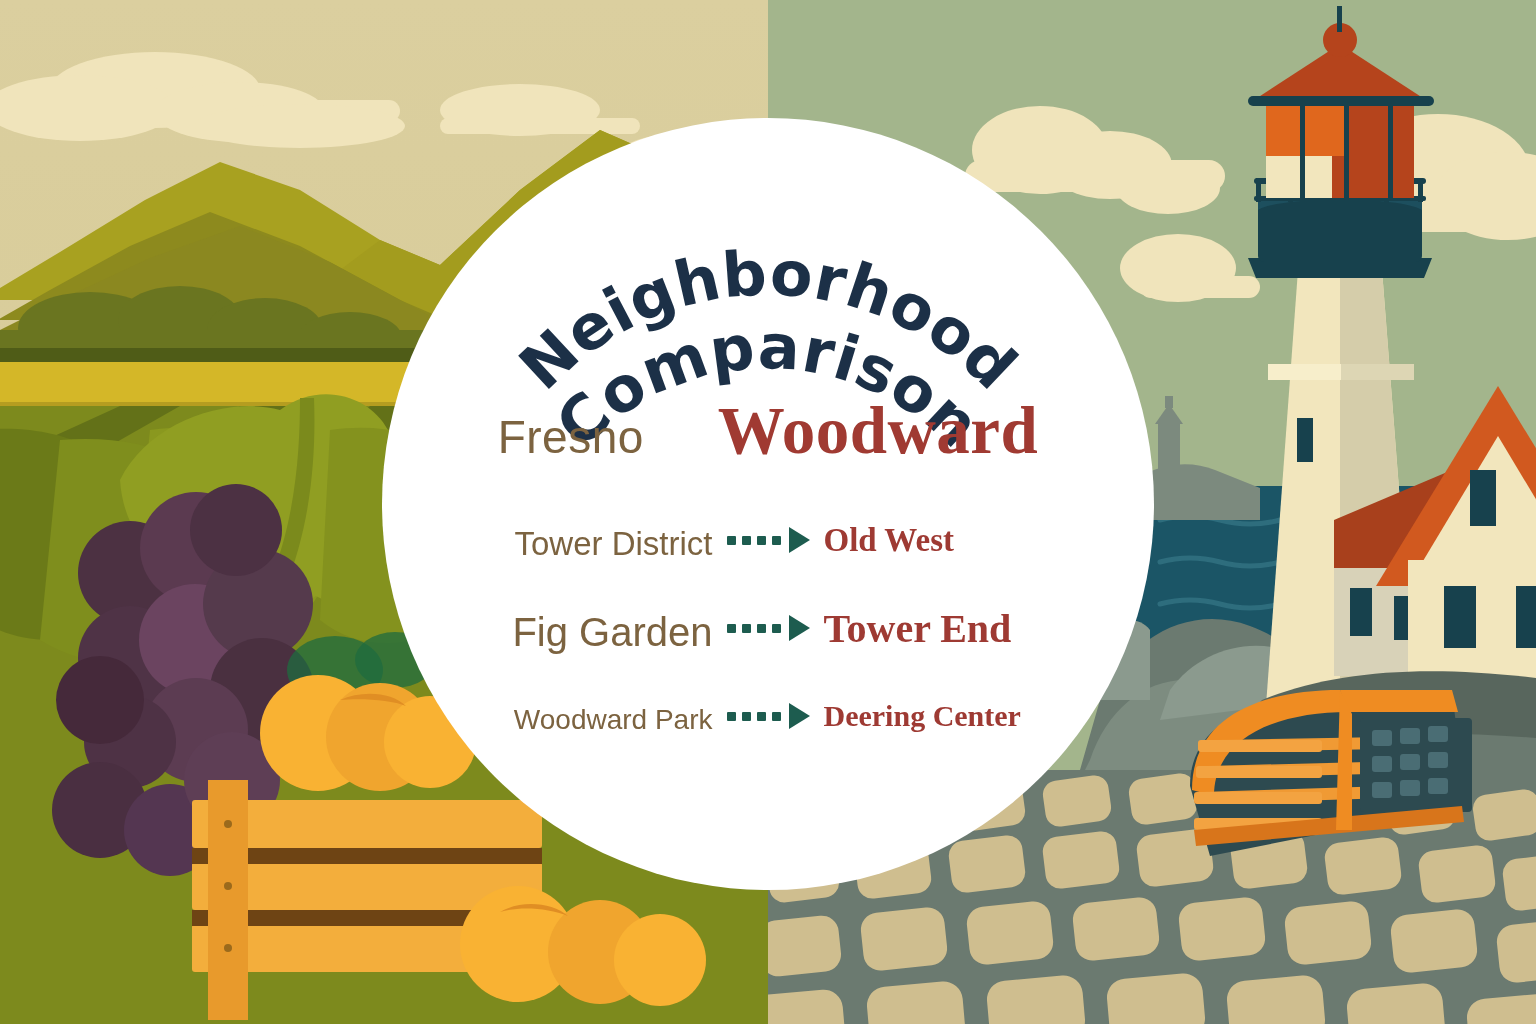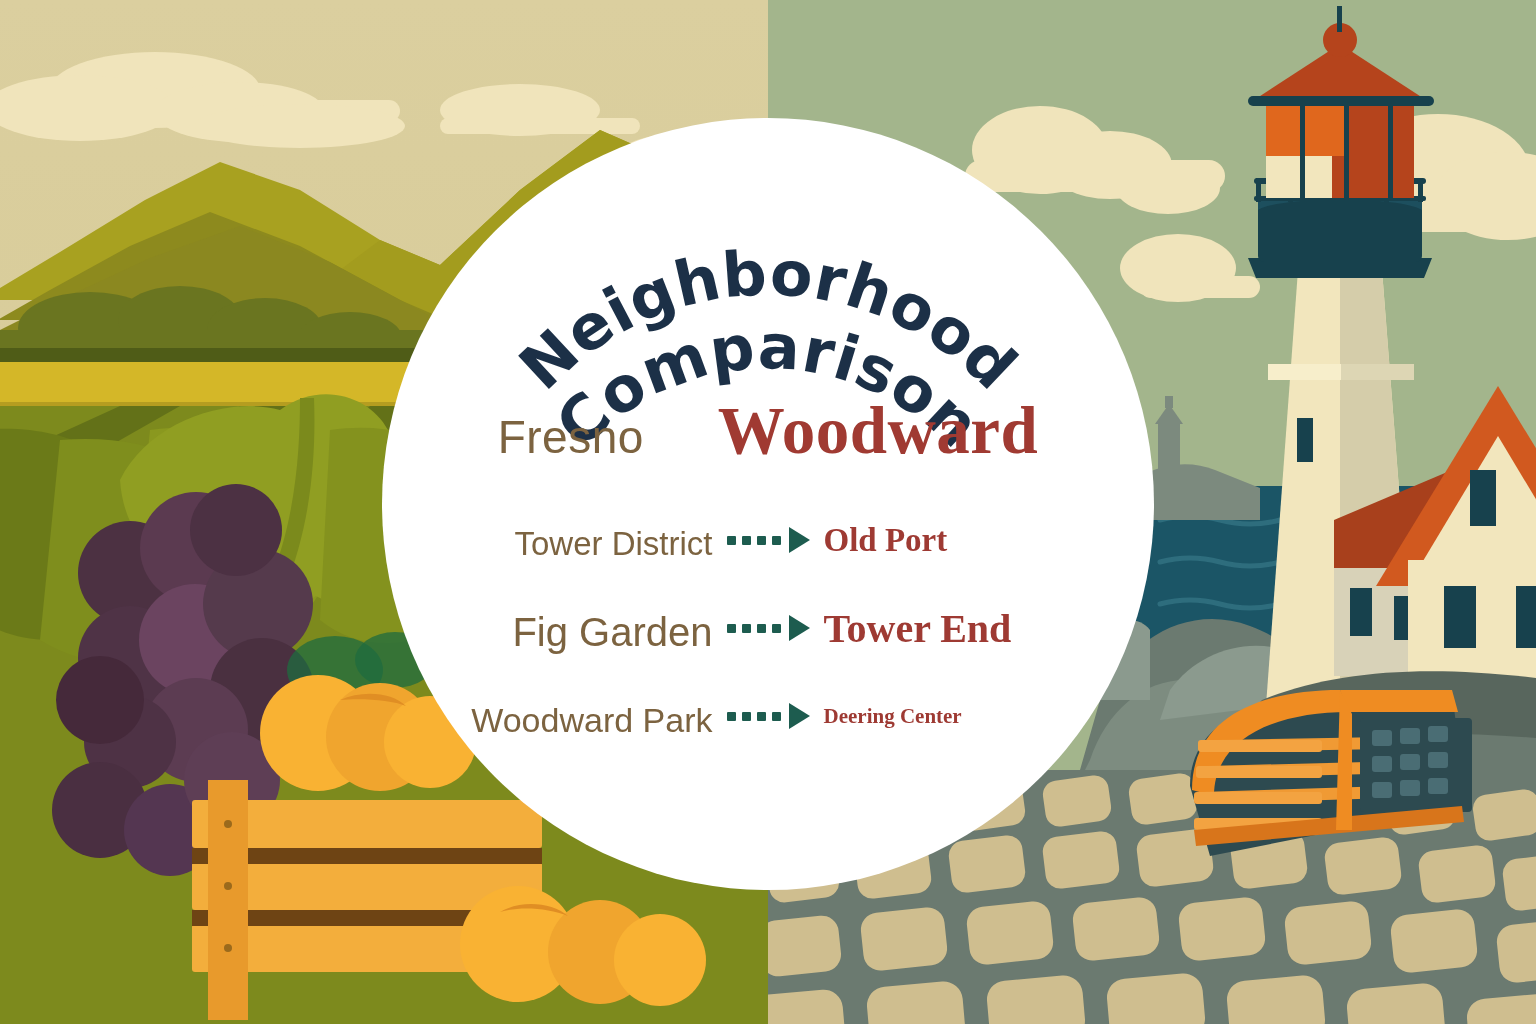--- a/index.html
+++ b/index.html
@@ -60,22 +60,22 @@
   }
   .right-label{
     font-family:"Liberation Serif", serif;
     color:#9e3a33;font-weight:700;
     text-align:left;
     width:262px;
     white-space:nowrap;
   }
   .row.r1 .left-label,.row.r1 .right-label{font-size:33px;}
   .row.r2 .left-label,.row.r2 .right-label{font-size:40px;}
-  .row.r3 .left-label{font-size:34px;}
-  .row.r3 .right-label{font-size:21px;}
+  .row.r3 .left-label{font-size:28px;}
+  .row.r3 .right-label{font-size:30px;}
 
   .arrow{display:flex;align-items:center;gap:6px;margin:0 14px;flex:0 0 auto;}
   .arrow .dot{width:9px;height:9px;background:#1d5c4f;border-radius:1px;}
   .arrow .head{
     width:0;height:0;
     border-left:21px solid #1d5c4f;
     border-top:13px solid transparent;
     border-bottom:13px solid transparent;
     margin-left:2px;
   }
@@ -419,21 +419,21 @@
 
       <div class="row r1">
         <span class="left-label">Tower District</span>
         <span class="arrow">
           <i class="dot"></i>
             <i class="dot"></i>
             <i class="dot"></i>
             <i class="dot"></i>
             <i class="head"></i>
         </span>
-        <span class="right-label">Old Port</span>
+        <span class="right-label">Old West</span>
       </div>
 
       <div class="row r2">
         <span class="left-label">Fig Garden</span>
         <span class="arrow">
           <i class="dot"></i>
             <i class="dot"></i>
             <i class="dot"></i>
             <i class="dot"></i>
             <i class="head"></i>

